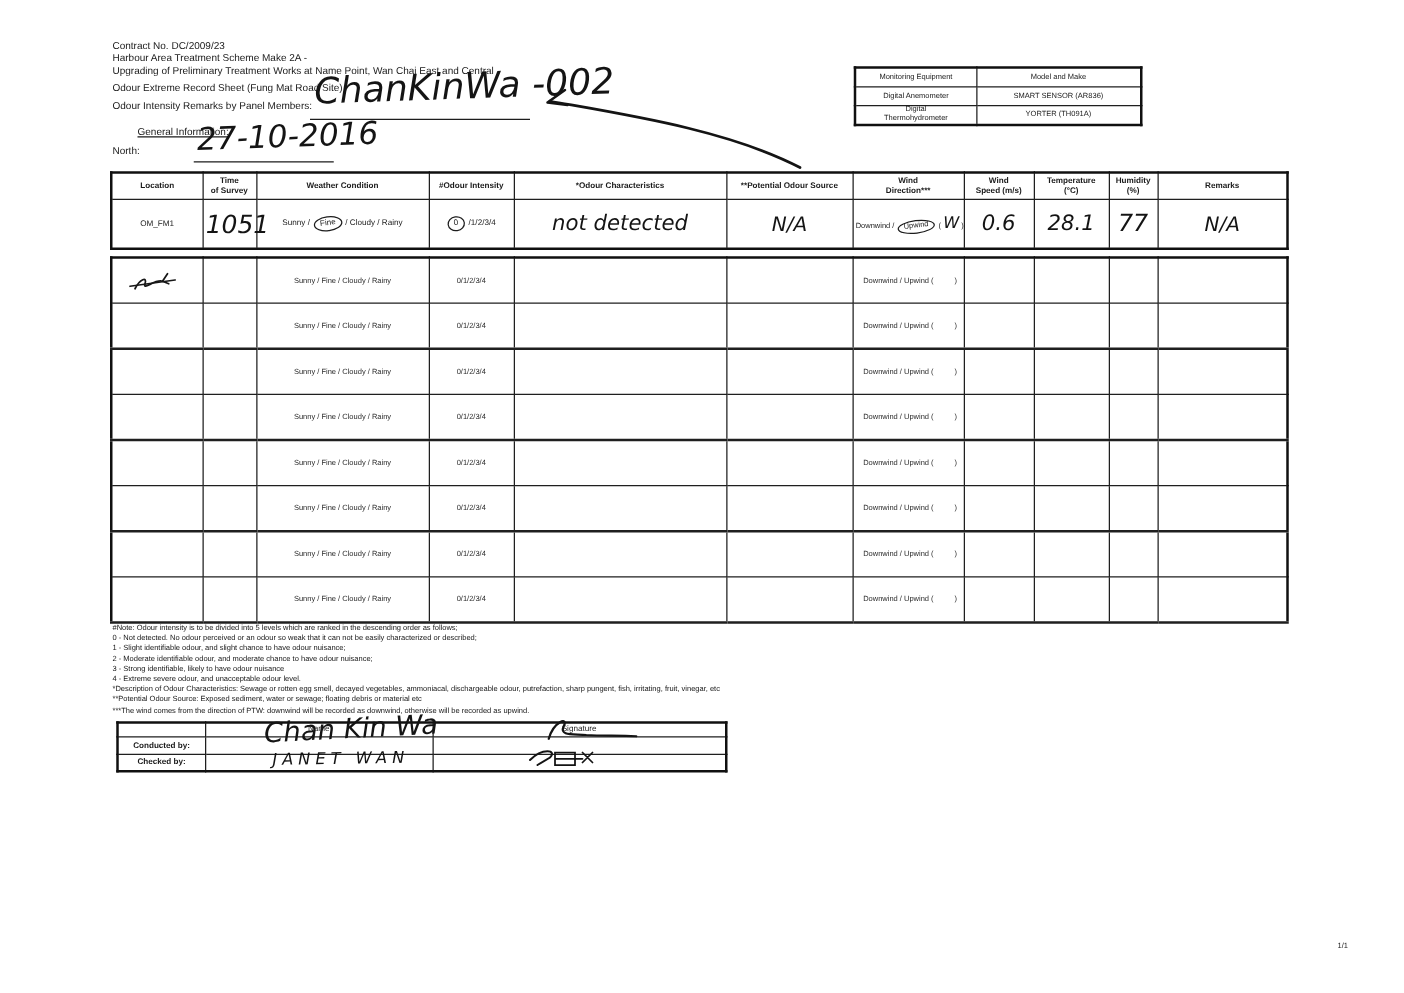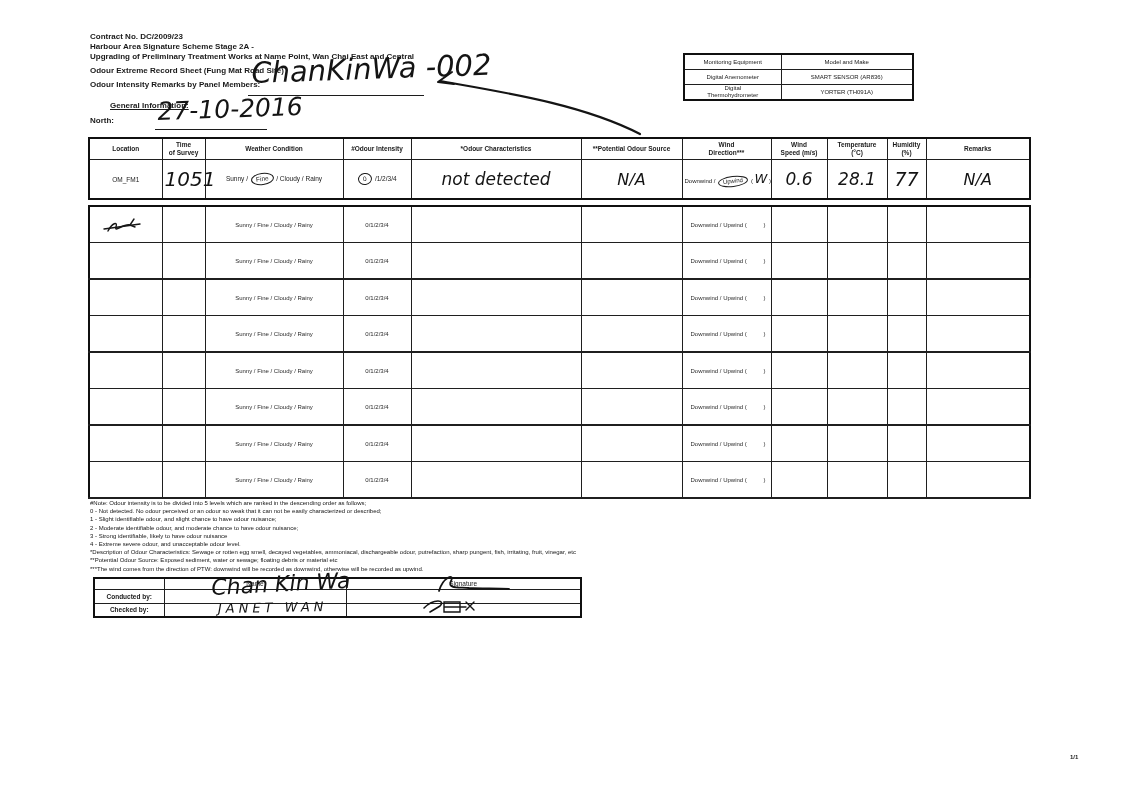--- a/index.html
+++ b/index.html
@@ -1,21 +1,21 @@
 <!DOCTYPE html>
 <html><head>
 <meta charset="utf-8">
 <style>
   html,body { margin:0; padding:0; background:#fff; }
   .page {
     position:relative; width:1123px; height:794px; background:#ffffff;
     font-family:"Liberation Sans", sans-serif; color:#1a1a1a; overflow:hidden;
   }
   .abs { position:absolute; }
-  .b { font-weight:bold; }
+  .b { font-weight:normal; }
   .t8  { font-size:8px;  line-height:10px; }
   .t6  { font-size:6px;  line-height:8px; }
   .nowrap { white-space:nowrap; }
   .preline { white-space:pre-line; }
   .pre { white-space:pre; }
   .underline { text-decoration:underline;margin-left:20px; }
 
   
   .hw {
     font-family:"DejaVu Sans", sans-serif; font-style:italic; color:#141414;
@@ -48,21 +48,21 @@
 
   svg { display:block; overflow:visible; }
 </style>
 </head>
 <body>
 
 <div class="page">
 
   <div class="abs" style="left:90px; top:32px;">
     <div class="t8 b nowrap">Contract No. DC/2009/23</div>
-    <div class="t8 b nowrap">Harbour Area Signature Scheme Stage 2A -</div>
+    <div class="t8 b nowrap">Harbour Area Treatment Scheme Make 2A -</div>
     <div class="t8 b nowrap">Upgrading of Preliminary Treatment Works at Name Point, Wan Chai East and Central</div>
     <div class="t8 b nowrap" style="margin-top:4px;">Odour Extreme Record Sheet (Fung Mat Road Site)</div>
     <div class="t8 b nowrap" style="margin-top:4px;">Odour Intensity Remarks by Panel Members:</div>
   </div>
 
   <div class="abs hw" style="left:252px; top:56px; font-size:29px;">ChanKinWa -002</div>
   <div class="abs hline" style="left:248px; top:95px; width:176px;"></div>
   <svg class="abs" style="left:432px; top:66px;" width="220" height="74" viewBox="0 0 220 74">
     <path d="M6,16 L20,6 M6,16 L22,18" stroke="#141414" stroke-width="2" fill="none" stroke-linecap="round"></path>
     <path d="M8,15 C70,26 150,38 208,68" stroke="#141414" stroke-width="2.2" fill="none" stroke-linecap="round"></path>

